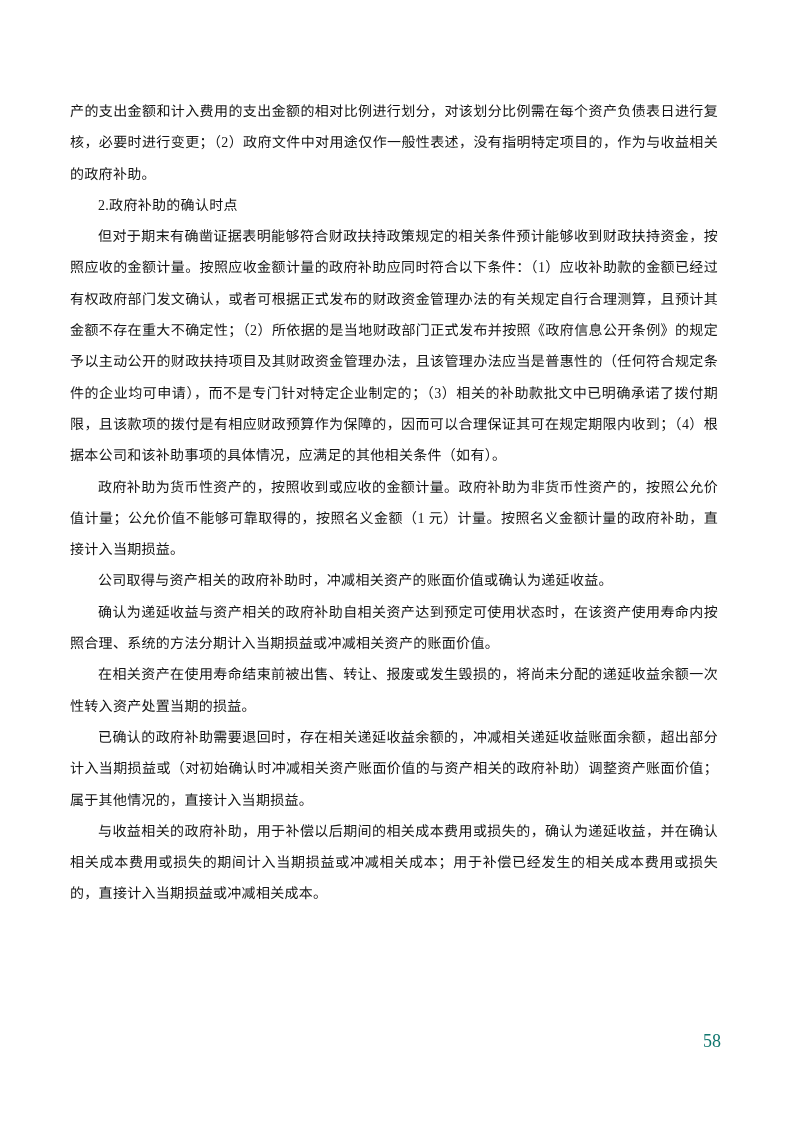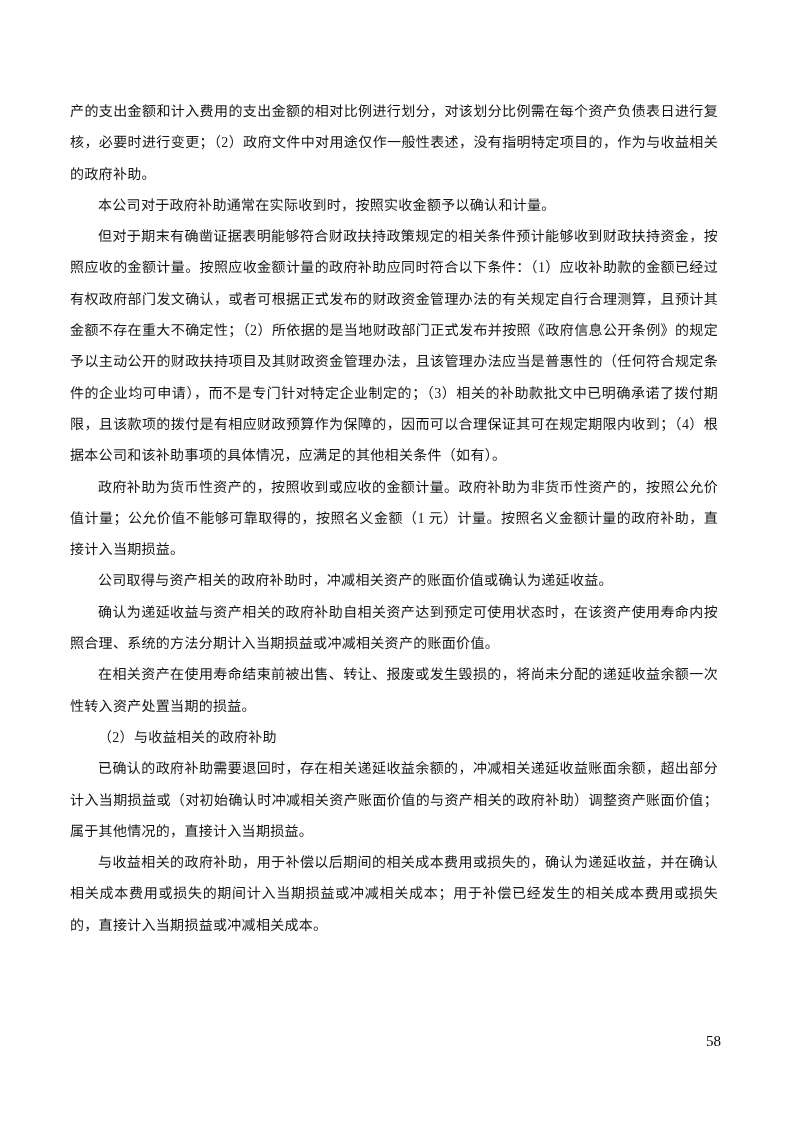--- a/index.html
+++ b/index.html
@@ -33,35 +33,34 @@
     text-indent: 2em;
     word-break: break-all;
   }
   .content p.no-indent {
     text-indent: 0;
   }
   .page-number {
     position: absolute;
     top: 1032px;
     right: 72px;
-    font-size: 15px;
+    font-size: 18px;
     line-height: 18px;
-    color: #000000;
+    color: #0f766e;
   }
 </style>
 </head>
 <body>
 
 <div class="page">
   <div class="content">
     <p class="no-indent">产的支出金额和计入费用的支出金额的相对比例进行划分，对该划分比例需在每个资产负债表日进行复核，必要时进行变更；（2）政府文件中对用途仅作一般性表述，没有指明特定项目的，作为与收益相关的政府补助。</p>
-    <p>本公司对于政府补助通常在实际收到时，按照实收金额予以确认和计量。</p>
+    <p>2.政府补助的确认时点</p>
     <p>但对于期末有确凿证据表明能够符合财政扶持政策规定的相关条件预计能够收到财政扶持资金，按照应收的金额计量。按照应收金额计量的政府补助应同时符合以下条件：（1）应收补助款的金额已经过有权政府部门发文确认，或者可根据正式发布的财政资金管理办法的有关规定自行合理测算，且预计其金额不存在重大不确定性；（2）所依据的是当地财政部门正式发布并按照《政府信息公开条例》的规定予以主动公开的财政扶持项目及其财政资金管理办法，且该管理办法应当是普惠性的（任何符合规定条件的企业均可申请），而不是专门针对特定企业制定的；（3）相关的补助款批文中已明确承诺了拨付期限，且该款项的拨付是有相应财政预算作为保障的，因而可以合理保证其可在规定期限内收到；（4）根据本公司和该补助事项的具体情况，应满足的其他相关条件（如有）。</p>
     <p>政府补助为货币性资产的，按照收到或应收的金额计量。政府补助为非货币性资产的，按照公允价值计量；公允价值不能够可靠取得的，按照名义金额（1 元）计量。按照名义金额计量的政府补助，直接计入当期损益。</p>
     <p>公司取得与资产相关的政府补助时，冲减相关资产的账面价值或确认为递延收益。</p>
     <p>确认为递延收益与资产相关的政府补助自相关资产达到预定可使用状态时，在该资产使用寿命内按照合理、系统的方法分期计入当期损益或冲减相关资产的账面价值。</p>
     <p>在相关资产在使用寿命结束前被出售、转让、报废或发生毁损的，将尚未分配的递延收益余额一次性转入资产处置当期的损益。</p>
-    <p>（2）与收益相关的政府补助</p>
     <p>已确认的政府补助需要退回时，存在相关递延收益余额的，冲减相关递延收益账面余额，超出部分计入当期损益或（对初始确认时冲减相关资产账面价值的与资产相关的政府补助）调整资产账面价值；属于其他情况的，直接计入当期损益。</p>
     <p>与收益相关的政府补助，用于补偿以后期间的相关成本费用或损失的，确认为递延收益，并在确认相关成本费用或损失的期间计入当期损益或冲减相关成本；用于补偿已经发生的相关成本费用或损失的，直接计入当期损益或冲减相关成本。</p>
   </div>
   <div class="page-number">58</div>
 </div>
 
 </body></html>

